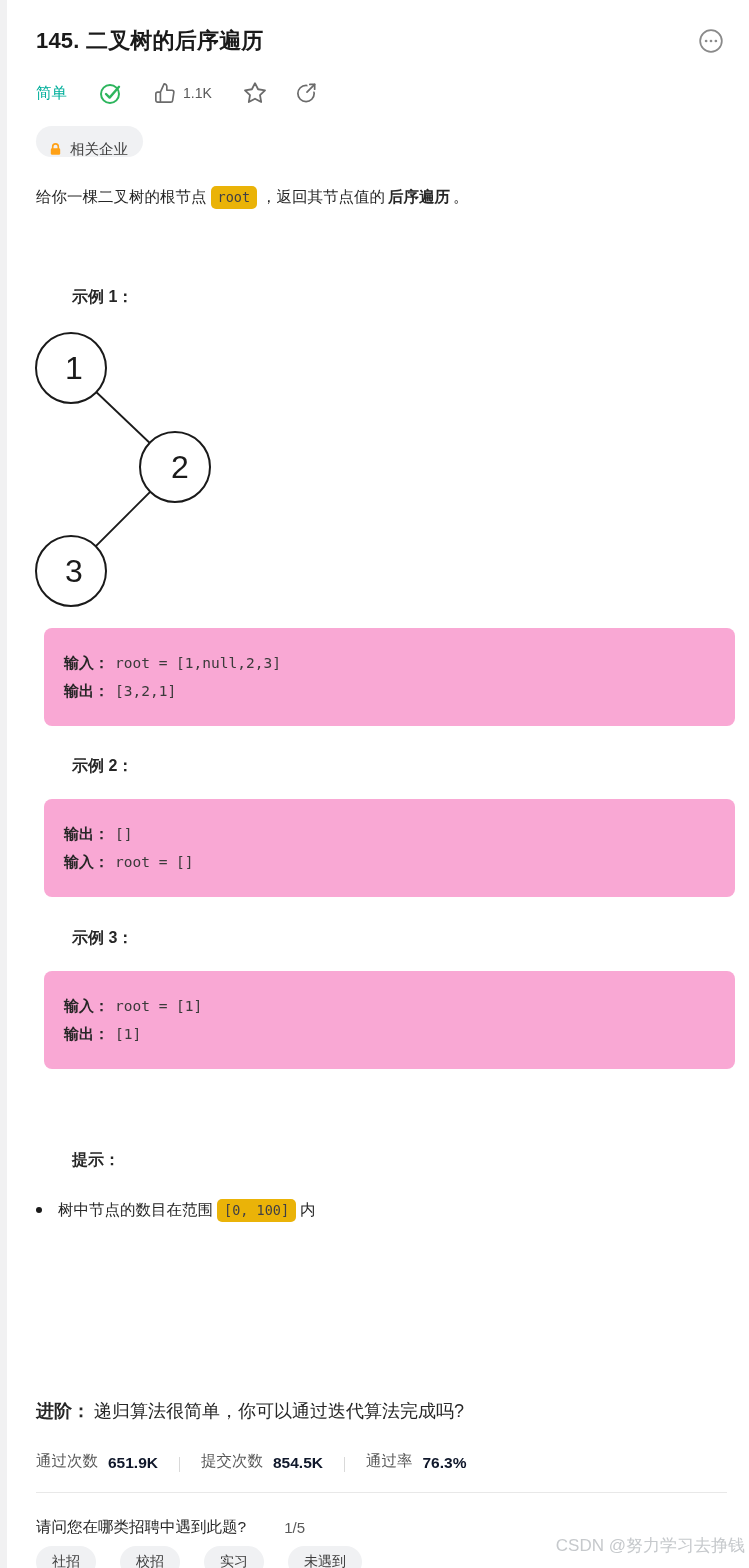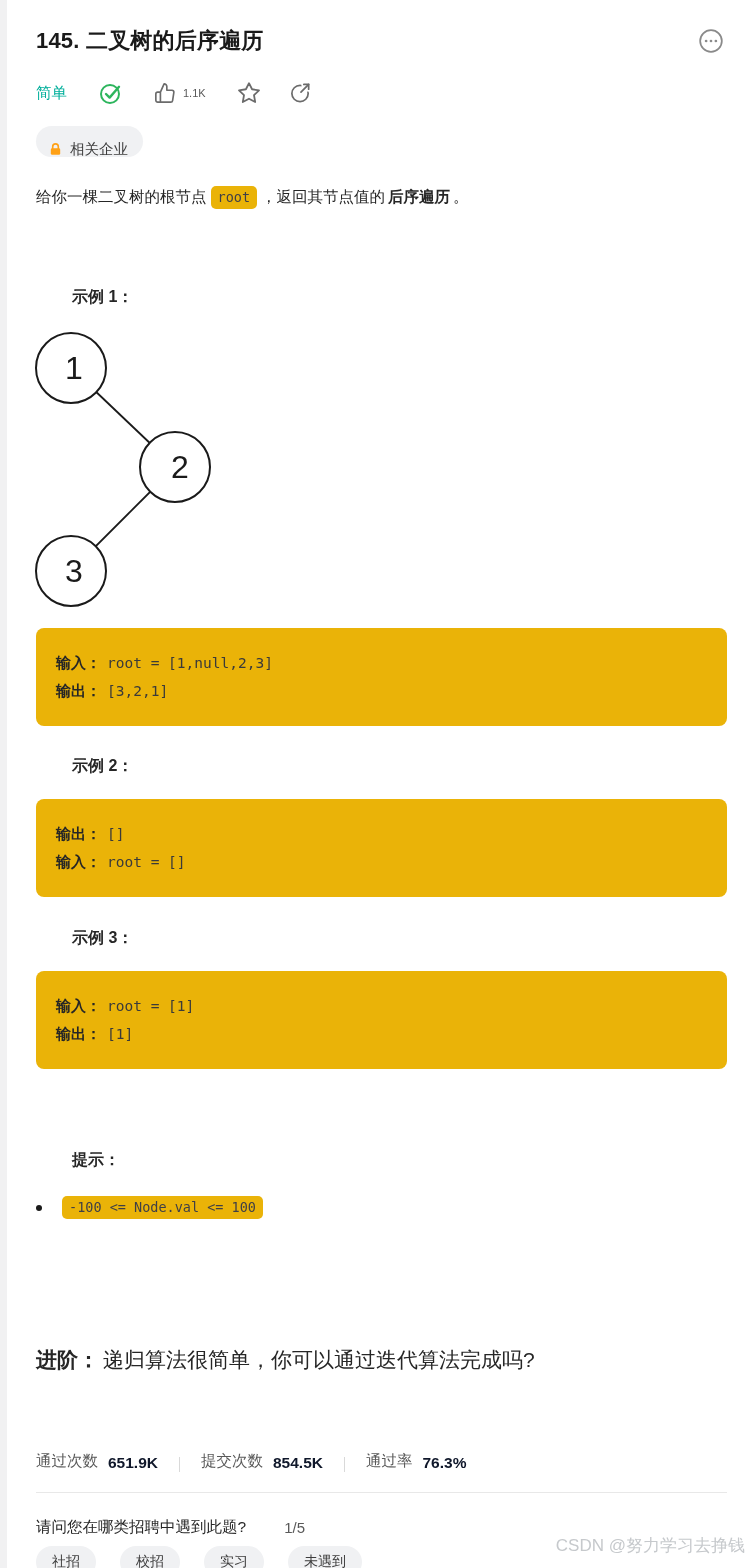--- a/index.html
+++ b/index.html
@@ -26,21 +26,21 @@
   .more-btn { left: 698px; top: 28px; width: 26px; height: 26px; cursor: pointer; }
 
   
   .meta-row {
     left: 36px; top: 79px; height: 28px;
     display: flex; align-items: center;
   }
   .difficulty { color: #00af9b; font-size: 15.5px; margin-right: 32px; }
   .solved-icon { margin-right: 31px; display: flex; align-items: center; }
   .like-group { display: flex; align-items: center; margin-right: 31px; color: #595959; }
-  .like-count { font-size: 11px; margin-left: 7px; color: #595959; }
+  .like-count { font-size: 14px; margin-left: 7px; color: #595959; }
   .star-btn { margin-right: 28px; display: flex; align-items: center; cursor: pointer; }
   .share-btn { display: flex; align-items: center; cursor: pointer; }
 
   
   .company-pill {
     left: 36px; top: 126px; height: 31px;
     display: inline-flex; align-items: center;
     background: #f0f1f3; border-radius: 16px;
     padding: 16px 15px 0 12px; cursor: pointer;
   }
@@ -70,22 +70,22 @@
   .h-ex1 { left: 36px; top: 287px; }
   .h-ex2 { left: 36px; top: 756px; }
   .h-ex3 { left: 36px; top: 928px; }
   .h-hint { left: 36px; top: 1150px; }
 
   
   .tree-figure { left: 30px; top: 326px; }
 
   
   .example-box {
-    left: 36px; width: 691px; height: 98px;
-    background: #eab308;
+    left: 44px; width: 691px; height: 98px;
+    background: #f9a8d4;
     border-radius: 8px;
     padding: 21px 20px;
     font-size: 15px; line-height: 28px;
   }
   .box1 { top: 628px; }
   .box2 { top: 799px; }
   .box3 { top: 971px; }
   .io-label { font-weight: 700; color: #262626; }
   .io-value {
     font-family: "DejaVu Sans Mono", "Liberation Mono", monospace;
@@ -97,21 +97,21 @@
   .hints-list li {
     display: flex; align-items: center; margin-bottom: 19px;
     font-size: 15.5px; line-height: 28px;
   }
   .bullet-dot {
     width: 6px; height: 6px; border-radius: 50%;
     background: #1a1a1a; margin-right: 16px; flex: 0 0 auto;
   }
 
   
-  .advanced { left: 36px; top: 1347px; font-size: 21px; line-height: 26px; }
+  .advanced { left: 36px; top: 1398px; font-size: 18px; line-height: 26px; }
   .advanced .label { font-weight: 700; margin-right: 4px; }
 
   
   .stats-row {
     left: 36px; top: 1451px; display: flex; align-items: flex-end;
     font-size: 15.5px;
   }
   .stat-label { color: #595959; }
   .stat-value { color: #0f172a; font-weight: 700; margin-left: 10px; }
   .stat-sep {
@@ -225,21 +225,21 @@
 <h3 class="abs section-heading h-ex3">示例 3：</h3>
 <div class="abs example-box box3">
   <div><span class="io-label">输入：</span><span class="io-value">root = [1]</span></div>
   <div><span class="io-label">输出：</span><span class="io-value">[1]</span></div>
 </div>
 
 <h3 class="abs section-heading h-hint">提示：</h3>
 <ul class="abs hints-list">
   <li>
     <span class="bullet-dot"></span>
-    <span class="code-pill">-100 &lt;= Node.val &lt;= 100</span>
+    <span><span>树中节点的数目在范围</span><span class="code-pill">[0, 100]</span><span>内</span></span>
   </li>
 </ul>
 
 <p class="abs advanced"><span class="label">进阶：</span><span>递归算法很简单，你可以通过迭代算法完成吗?</span></p>
 
 <div class="abs stats-row">
   <span class="stat-label">通过次数</span>
   <span class="stat-value">651.9K</span>
   <span class="stat-sep"></span>
   <span class="stat-label">提交次数</span>

